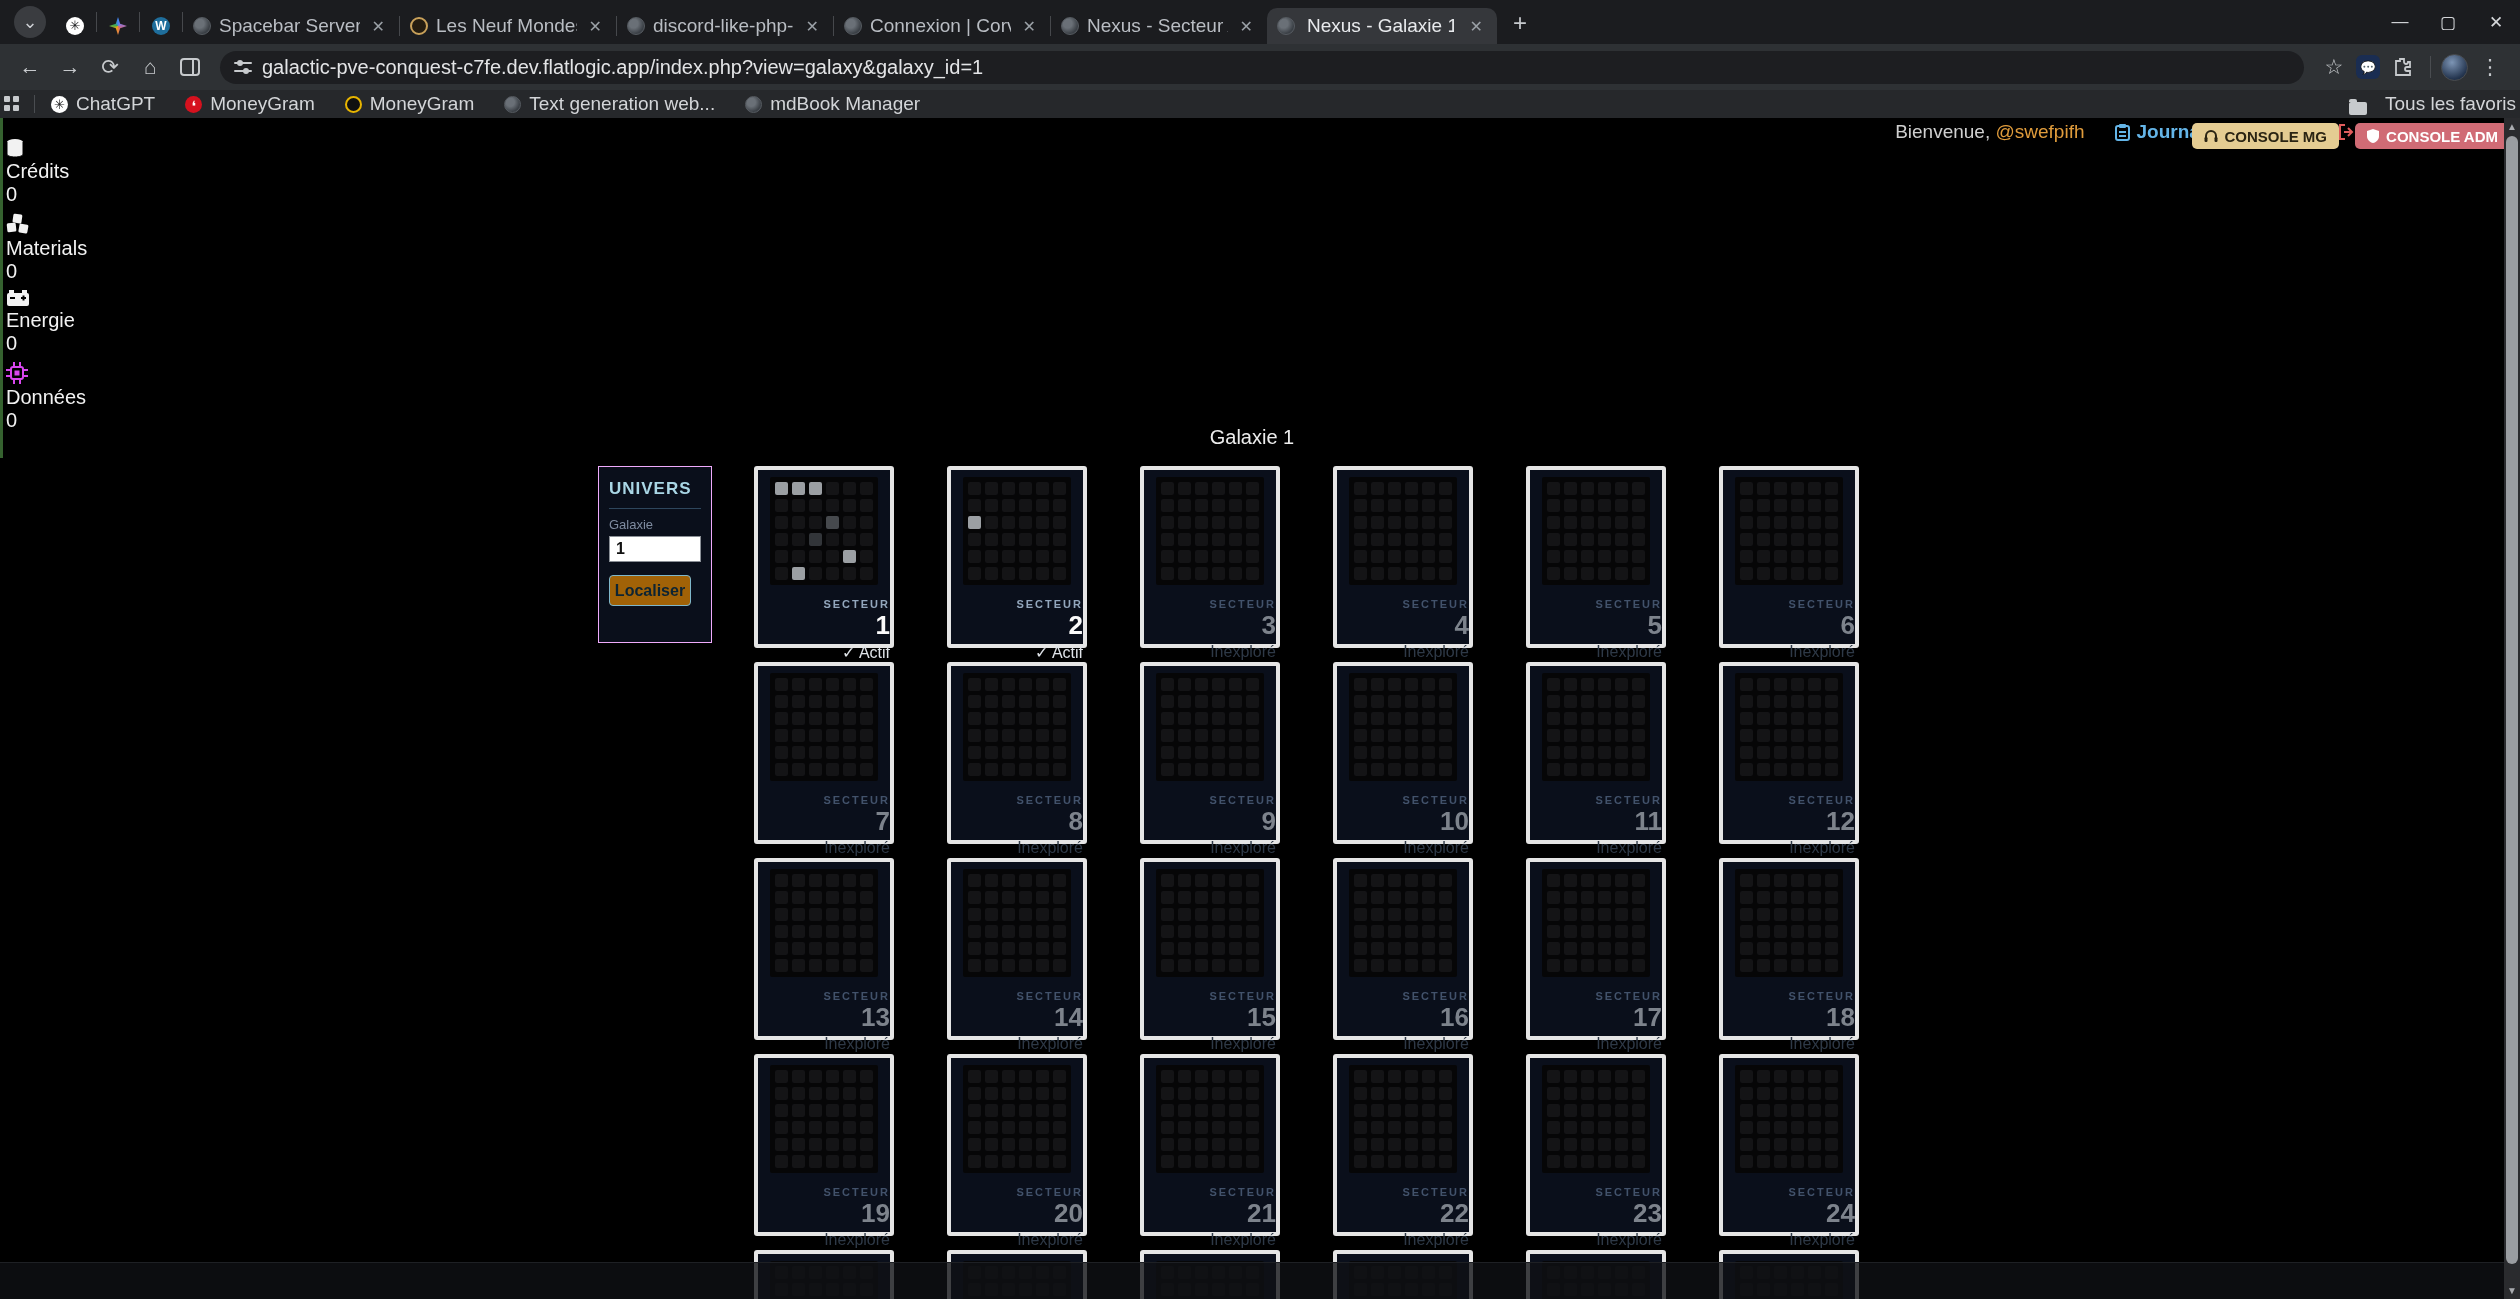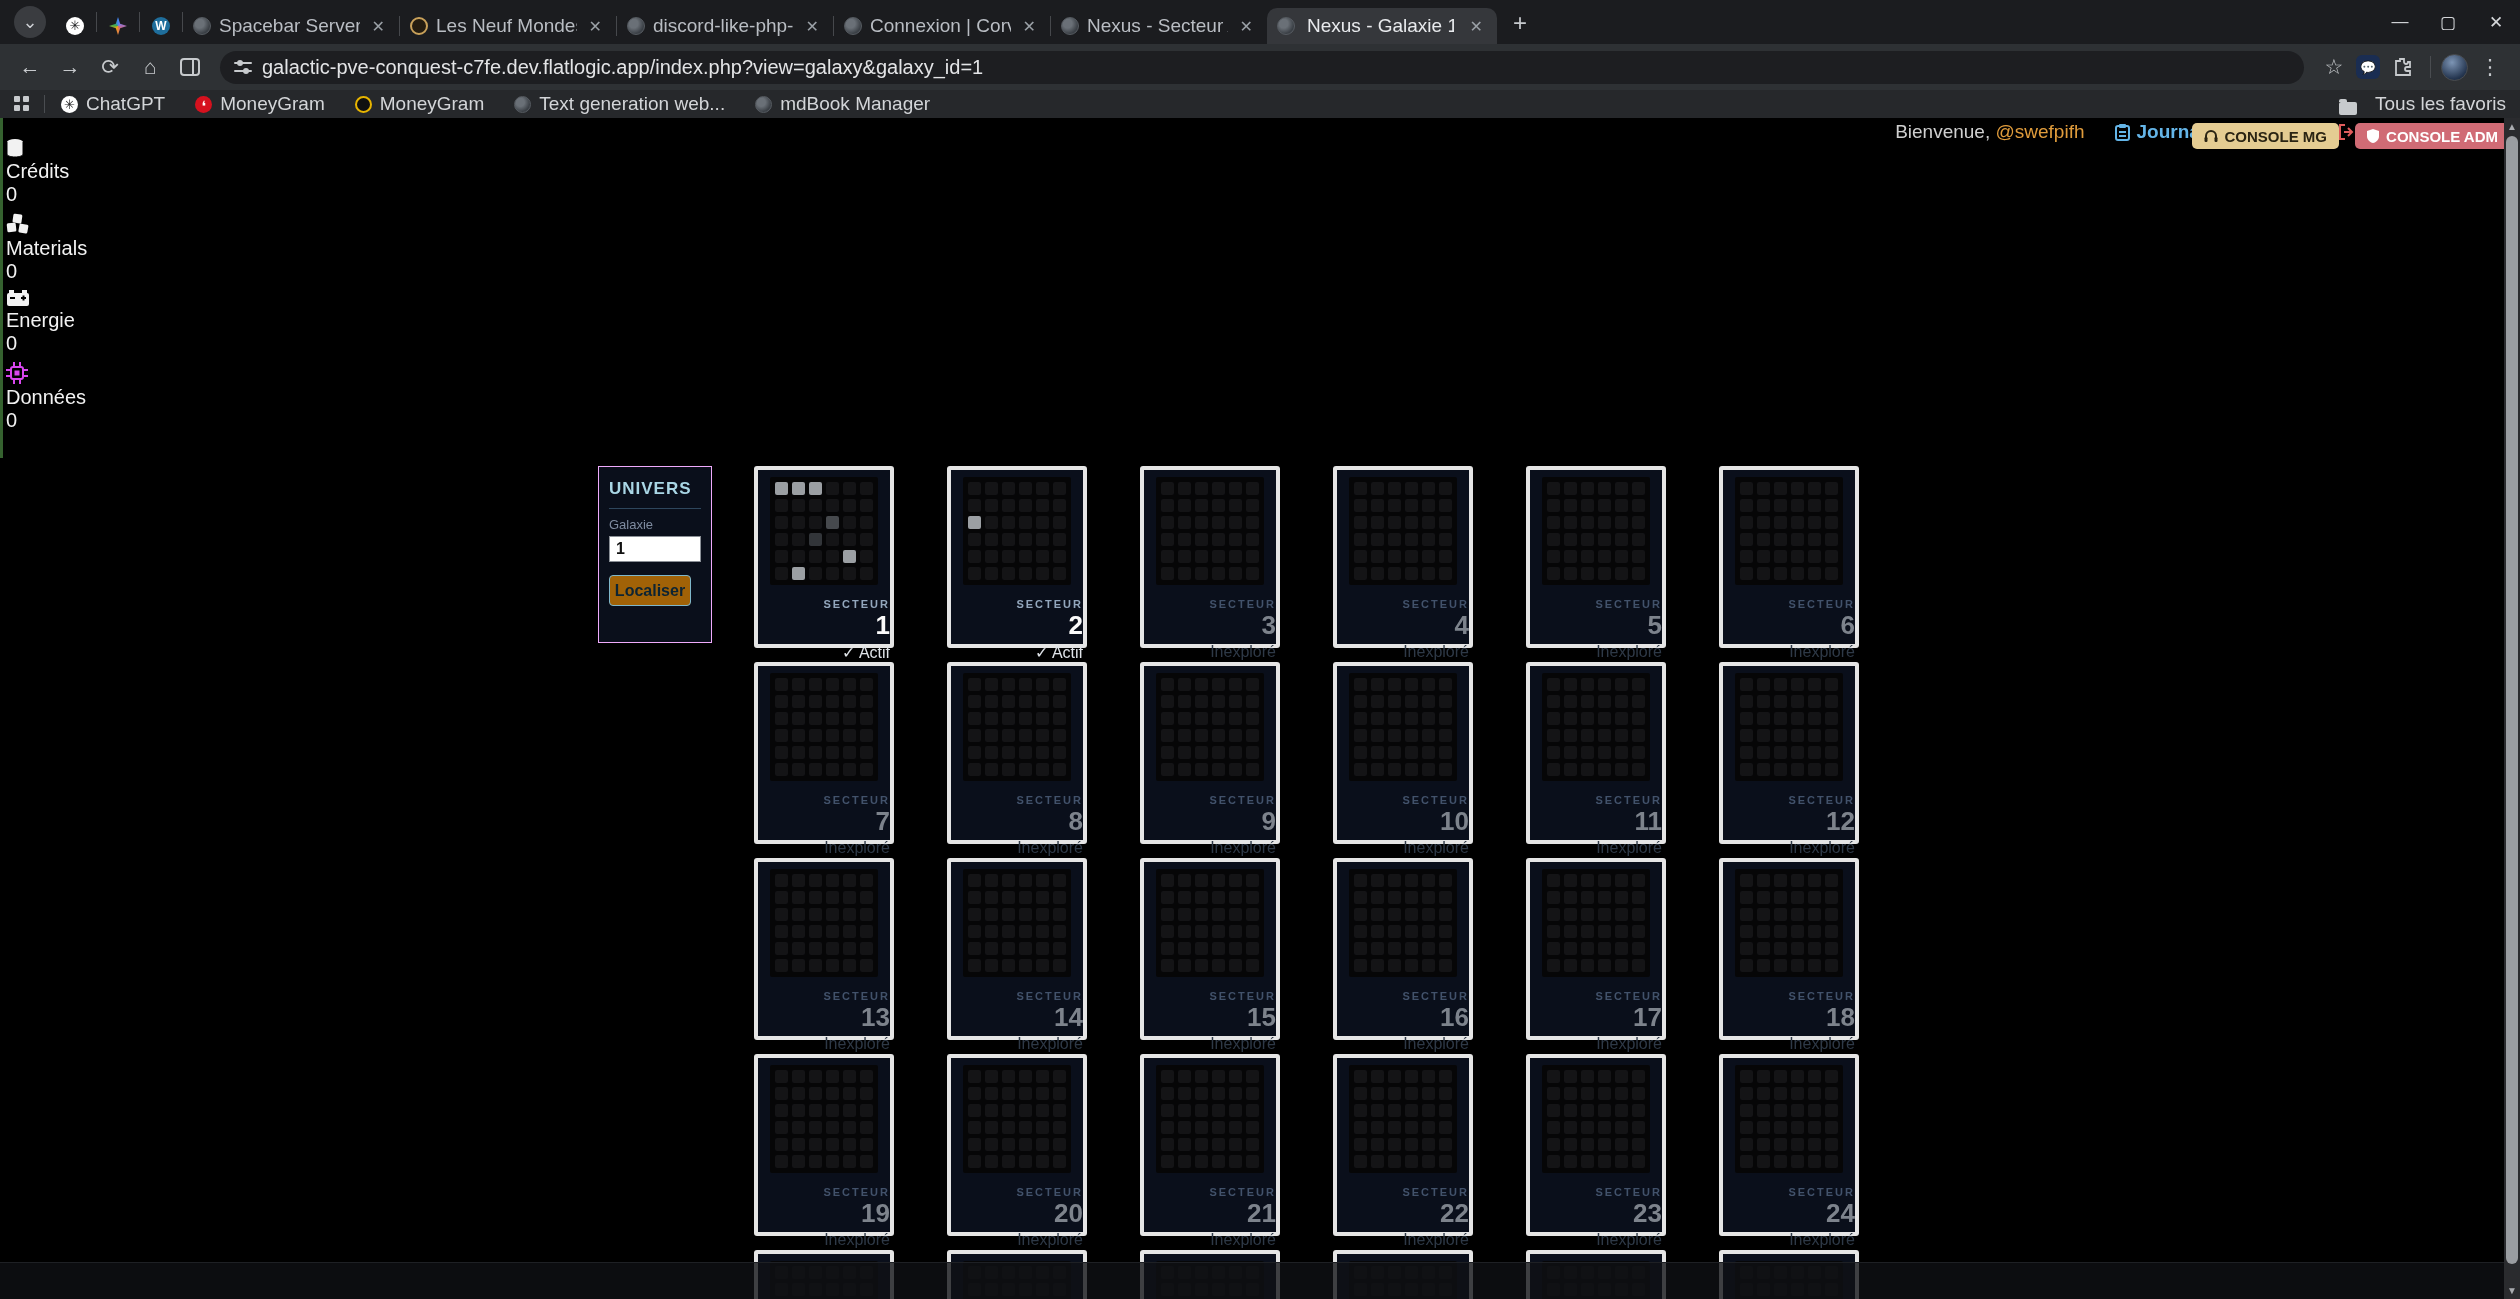--- a/index.html
+++ b/index.html
@@ -42,21 +42,21 @@
   .tune-ico { width:18px; height:18px; position:relative; }
   .tune-ico i { position:absolute; left:0; right:0; height:2px; background:#c7cacd; border-radius:1px; }
   .tune-ico i:nth-child(1){ top:4px; } .tune-ico i:nth-child(2){ bottom:4px; }
   .tune-ico b { position:absolute; width:6px; height:6px; border-radius:50%; background:#c7cacd; }
   .tune-ico b:nth-child(3){ top:2px; left:3px; } .tune-ico b:nth-child(4){ bottom:2px; right:3px; }
   .ext-blue { width:24px; height:24px; border-radius:6px; background:#1a2d52; color:#dfe7ff; font-size:13px;
               display:flex; align-items:center; justify-content:center; }
   .avatar { width:27px; height:27px; border-radius:50%; background:radial-gradient(circle at 40% 30%, #7d95b5, #253650 70%, #141d2c); border:1px solid #4a4d51; }
   .tool-sep { width:1px; height:22px; background:#4a4d51; margin:0 6px; }
 
-  .bookmarks { height:28px; background:#26282b; display:flex; align-items:center; padding:0 14px; color:#d3d5d8; font-size:19px; }
+  .bookmarks { height:28px; background:#26282b; display:flex; align-items:center; padding:0 4px; color:#d3d5d8; font-size:19px; }
   .bm { display:flex; align-items:center; gap:8px; margin-right:30px; }
   .bm .favicon { width:17px; height:17px; flex-basis:17px; }
   .apps-ico { width:16px; height:16px; display:grid; grid-template-columns:repeat(2,6px); grid-auto-rows:6px; gap:3px; margin-right:14px; }
   .apps-ico i { background:#c7cacd; border-radius:1px; }
   .bm-sep { width:1px; height:18px; background:#4a4d51; margin-right:16px; }
   .bm-right { margin-left:auto; display:flex; align-items:flex-end; gap:18px; }
   .folder-ico { width:18px; height:13px; background:#c7cacd; border-radius:2px; position:relative; }
   .folder-ico::before { content:""; position:absolute; top:-3px; left:0; width:8px; height:3px; background:#c7cacd; border-radius:2px 2px 0 0; }
 
   
@@ -323,20 +323,21 @@
             <line x1="0" y1="14" x2="4" y2="14"></line>
             <line x1="18" y1="8" x2="22" y2="8"></line>
             <line x1="18" y1="14" x2="22" y2="14"></line>
           </g>
         </svg>
       <div class="res-name">Données</div>
       <div class="res-value">0</div>
     </div>
   </div>
 
+  <div class="galaxy-title">Galaxie 1</div>
 
   <div class="univers">
     <h2>UNIVERS</h2>
     <div class="rule"></div>
     <label>Galaxie</label>
     <input value="1" style="">
     <button>Localiser</button>
   </div>
 
   <div class="sector-grid">

